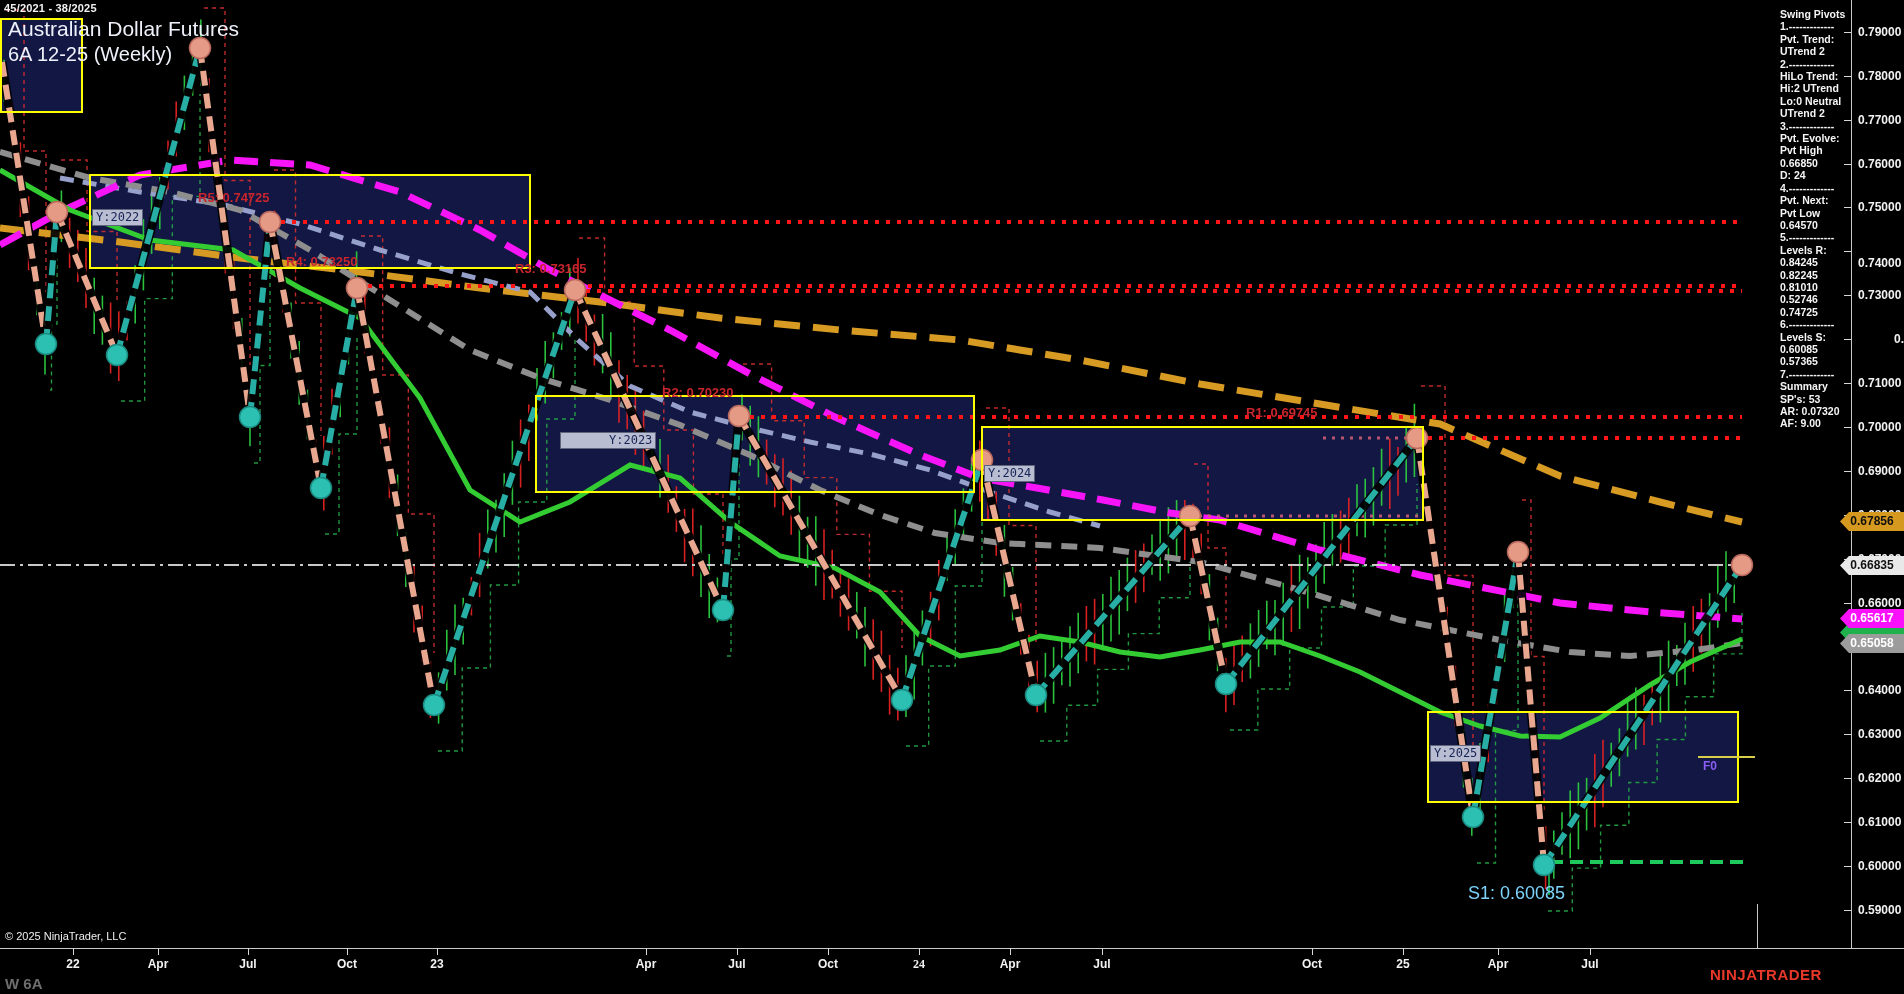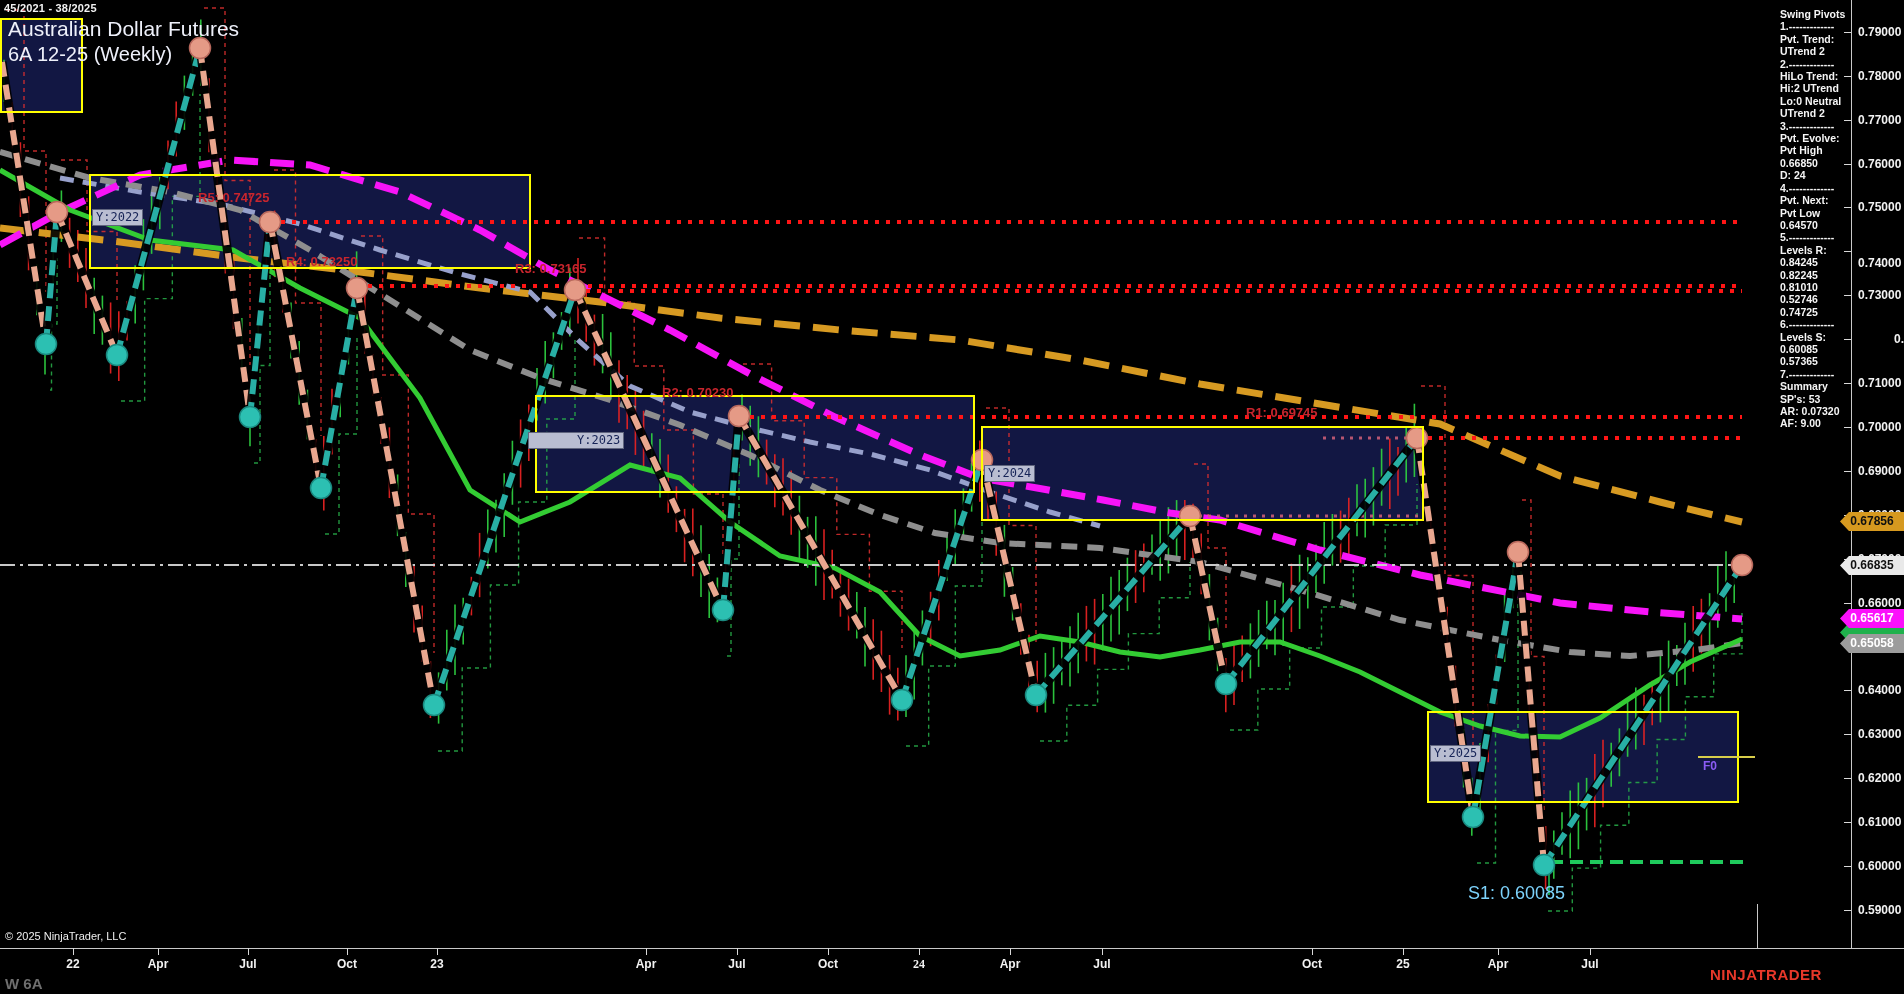--- a/index.html
+++ b/index.html
@@ -490,21 +490,21 @@
     </div>
   <div id="overlays">
       <div class="abs rlabel" style="left: 198px; top: 190px;">R5: 0.74725</div>
       <div class="abs rlabel" style="left: 286px; top: 254px;">R4: 0.73250</div>
       <div class="abs rlabel" style="left: 503px; top: 261px; margin-left: 12px;">R3: 0.73165</div>
       <div class="abs rlabel" style="left: 662px; top: 385px;">R2: 0.70230</div>
       <div class="abs rlabel" style="left: 1246px; top: 405px;">R1: 0.69745</div>
       <div class="abs slabel" style="left: 1468px; top: 870px;">S1: 0.60085</div>
       <div class="abs f0label" style="left: 1703px; top: 759px;">F0</div>
       <div class="abs ylabel" style="left: 92px; top: 209px;">Y:2022</div>
-      <div class="abs ylabel" style="left: 528px; top: 432px; padding-left: 48px;">Y:2023</div>
+      <div class="abs ylabel" style="left: 560px; top: 432px; padding-left: 48px;">Y:2023</div>
       <div class="abs ylabel" style="left: 984px; top: 465px;">Y:2024</div>
       <div class="abs ylabel" style="left: 1430px; top: 745px;">Y:2025</div>
     </div>
 
   <div class="abs copyright">© 2025 NinjaTrader, LLC</div>
   <div class="abs wmark">W 6A</div>
   <div class="abs brand">NINJATRADER</div>
 </div>
 
 </body></html>

